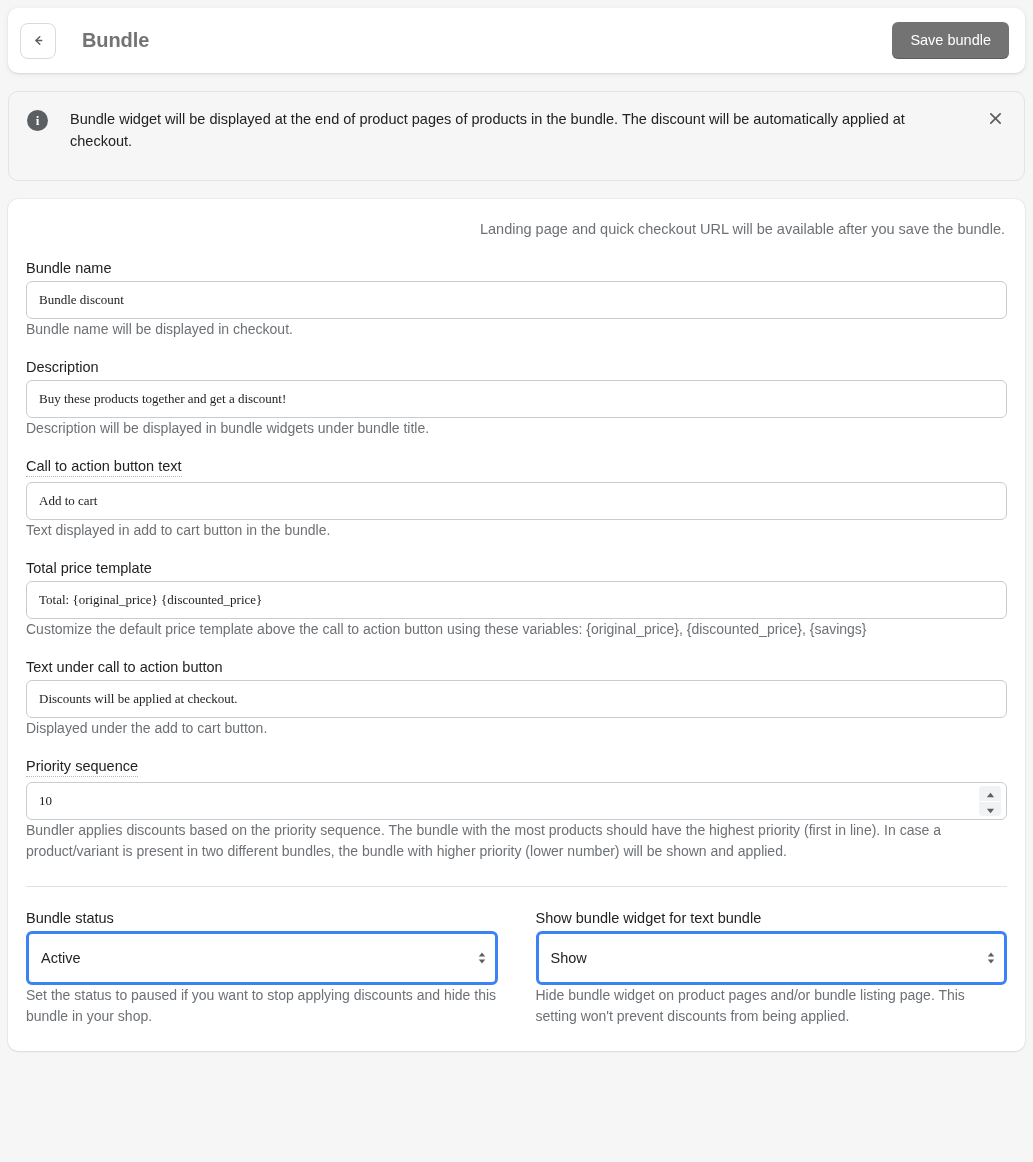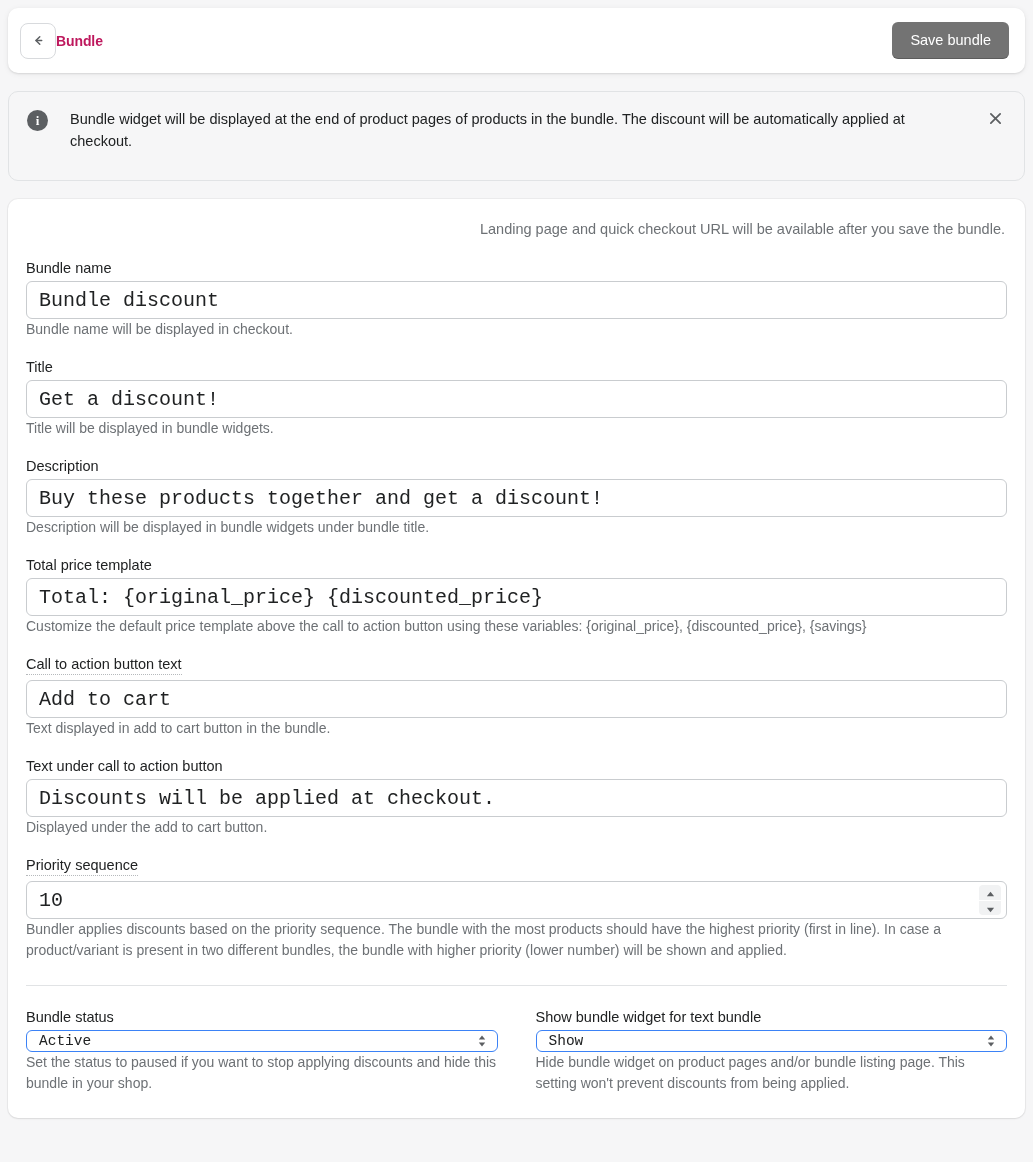--- a/index.html
+++ b/index.html
@@ -36,24 +36,25 @@
     width: 36px; height: 36px;
     border: 1px solid #d8dadd;
     border-radius: 8px;
     background: #fff;
     display: flex; align-items: center; justify-content: center;
     cursor: pointer;
     flex: none;
   }
   .back-btn svg { display: block; }
   .page-title {
-    font-size: 14px;
+    font-size: 20px;
     font-weight: 600;
     letter-spacing: -0.1px;
-    color: #be185d;
+    margin-left: 26px;
+    color: #737373;
   }
   .topbar-spacer { flex: 1 1 auto; }
   .save-btn {
     background: #737373;
     color: #ffffff;
     border: none;
     border-radius: 6px;
     font-size: 14.5px;
     font-family: "Liberation Sans", sans-serif;
     font-weight: 500;
@@ -132,22 +133,22 @@
     border-bottom: 1px dotted #b6b9bc;
     padding-bottom: 2px;
   }
   .text-input {
     display: block;
     width: 100%;
     height: 38px;
     border: 1px solid #c9cccf;
     border-radius: 6px;
     background: #fff;
-    font-family: Liberation Mono, monospace;
-    font-size: 20px;
+    font-family: Liberation Serif, serif;
+    font-size: 13px;
     color: #202223;
     padding: 0 12px;
     outline: none;
   }
   .help-text {
     font-size: 14px;
     color: #6d7175;
     line-height: 1.5;
   }
 
@@ -189,25 +190,25 @@
   .two-col > .field {
     flex: 1 1 0;
     min-width: 0;
     margin-bottom: 0;
   }
 
   .select-wrap { position: relative; }
   .select-input {
     display: block;
     width: 100%;
-    height: 22px;
-    border: 1px solid #3b82f6;
+    height: 54px;
+    border: 3px solid #3b82f6;
     border-radius: 6px;
     background: #fff;
-    font-family: Liberation Mono, monospace;
+    font-family: Liberation Sans, sans-serif;
     font-size: 14.5px;
     color: #202223;
     padding: 0 34px 0 12px;
     appearance: none;
     -webkit-appearance: none;
     outline: none;
     cursor: pointer;
   }
   .select-arrows {
     position: absolute;
@@ -255,42 +256,37 @@
   <div class="card">
 
     <div class="card-note">Landing page and quick checkout URL will be available after you save the bundle.</div>
 
     <div class="field">
       <div class="field-label">Bundle name</div>
       <input class="text-input" type="text" value="Bundle discount" style="">
       <div class="help-text">Bundle name will be displayed in checkout.</div>
     </div>
 
-    <div class="field">
-      <div class="field-label">Title</div>
-      <input class="text-input" type="text" value="Get a discount!" style="">
-      <div class="help-text">Title will be displayed in bundle widgets.</div>
-    </div>
 
     <div class="field">
       <div class="field-label">Description</div>
       <input class="text-input" type="text" value="Buy these products together and get a discount!" style="">
       <div class="help-text">Description will be displayed in bundle widgets under bundle title.</div>
     </div>
 
     <div class="field">
+      <div class="field-label hinted">Call to action button text</div>
+      <input class="text-input" type="text" value="Add to cart" style="">
+      <div class="help-text">Text displayed in add to cart button in the bundle.</div>
+    </div>
+
+    <div class="field">
       <div class="field-label">Total price template</div>
       <input class="text-input" type="text" value="Total: {original_price} {discounted_price}" style="">
       <div class="help-text">Customize the default price template above the call to action button using these variables: {original_price}, {discounted_price}, {savings}</div>
-    </div>
-
-    <div class="field">
-      <div class="field-label hinted">Call to action button text</div>
-      <input class="text-input" type="text" value="Add to cart" style="">
-      <div class="help-text">Text displayed in add to cart button in the bundle.</div>
     </div>
 
     <div class="field">
       <div class="field-label">Text under call to action button</div>
       <input class="text-input" type="text" value="Discounts will be applied at checkout." style="">
       <div class="help-text">Displayed under the add to cart button.</div>
     </div>
 
     <div class="field">
       <div class="field-label hinted">Priority sequence</div>

